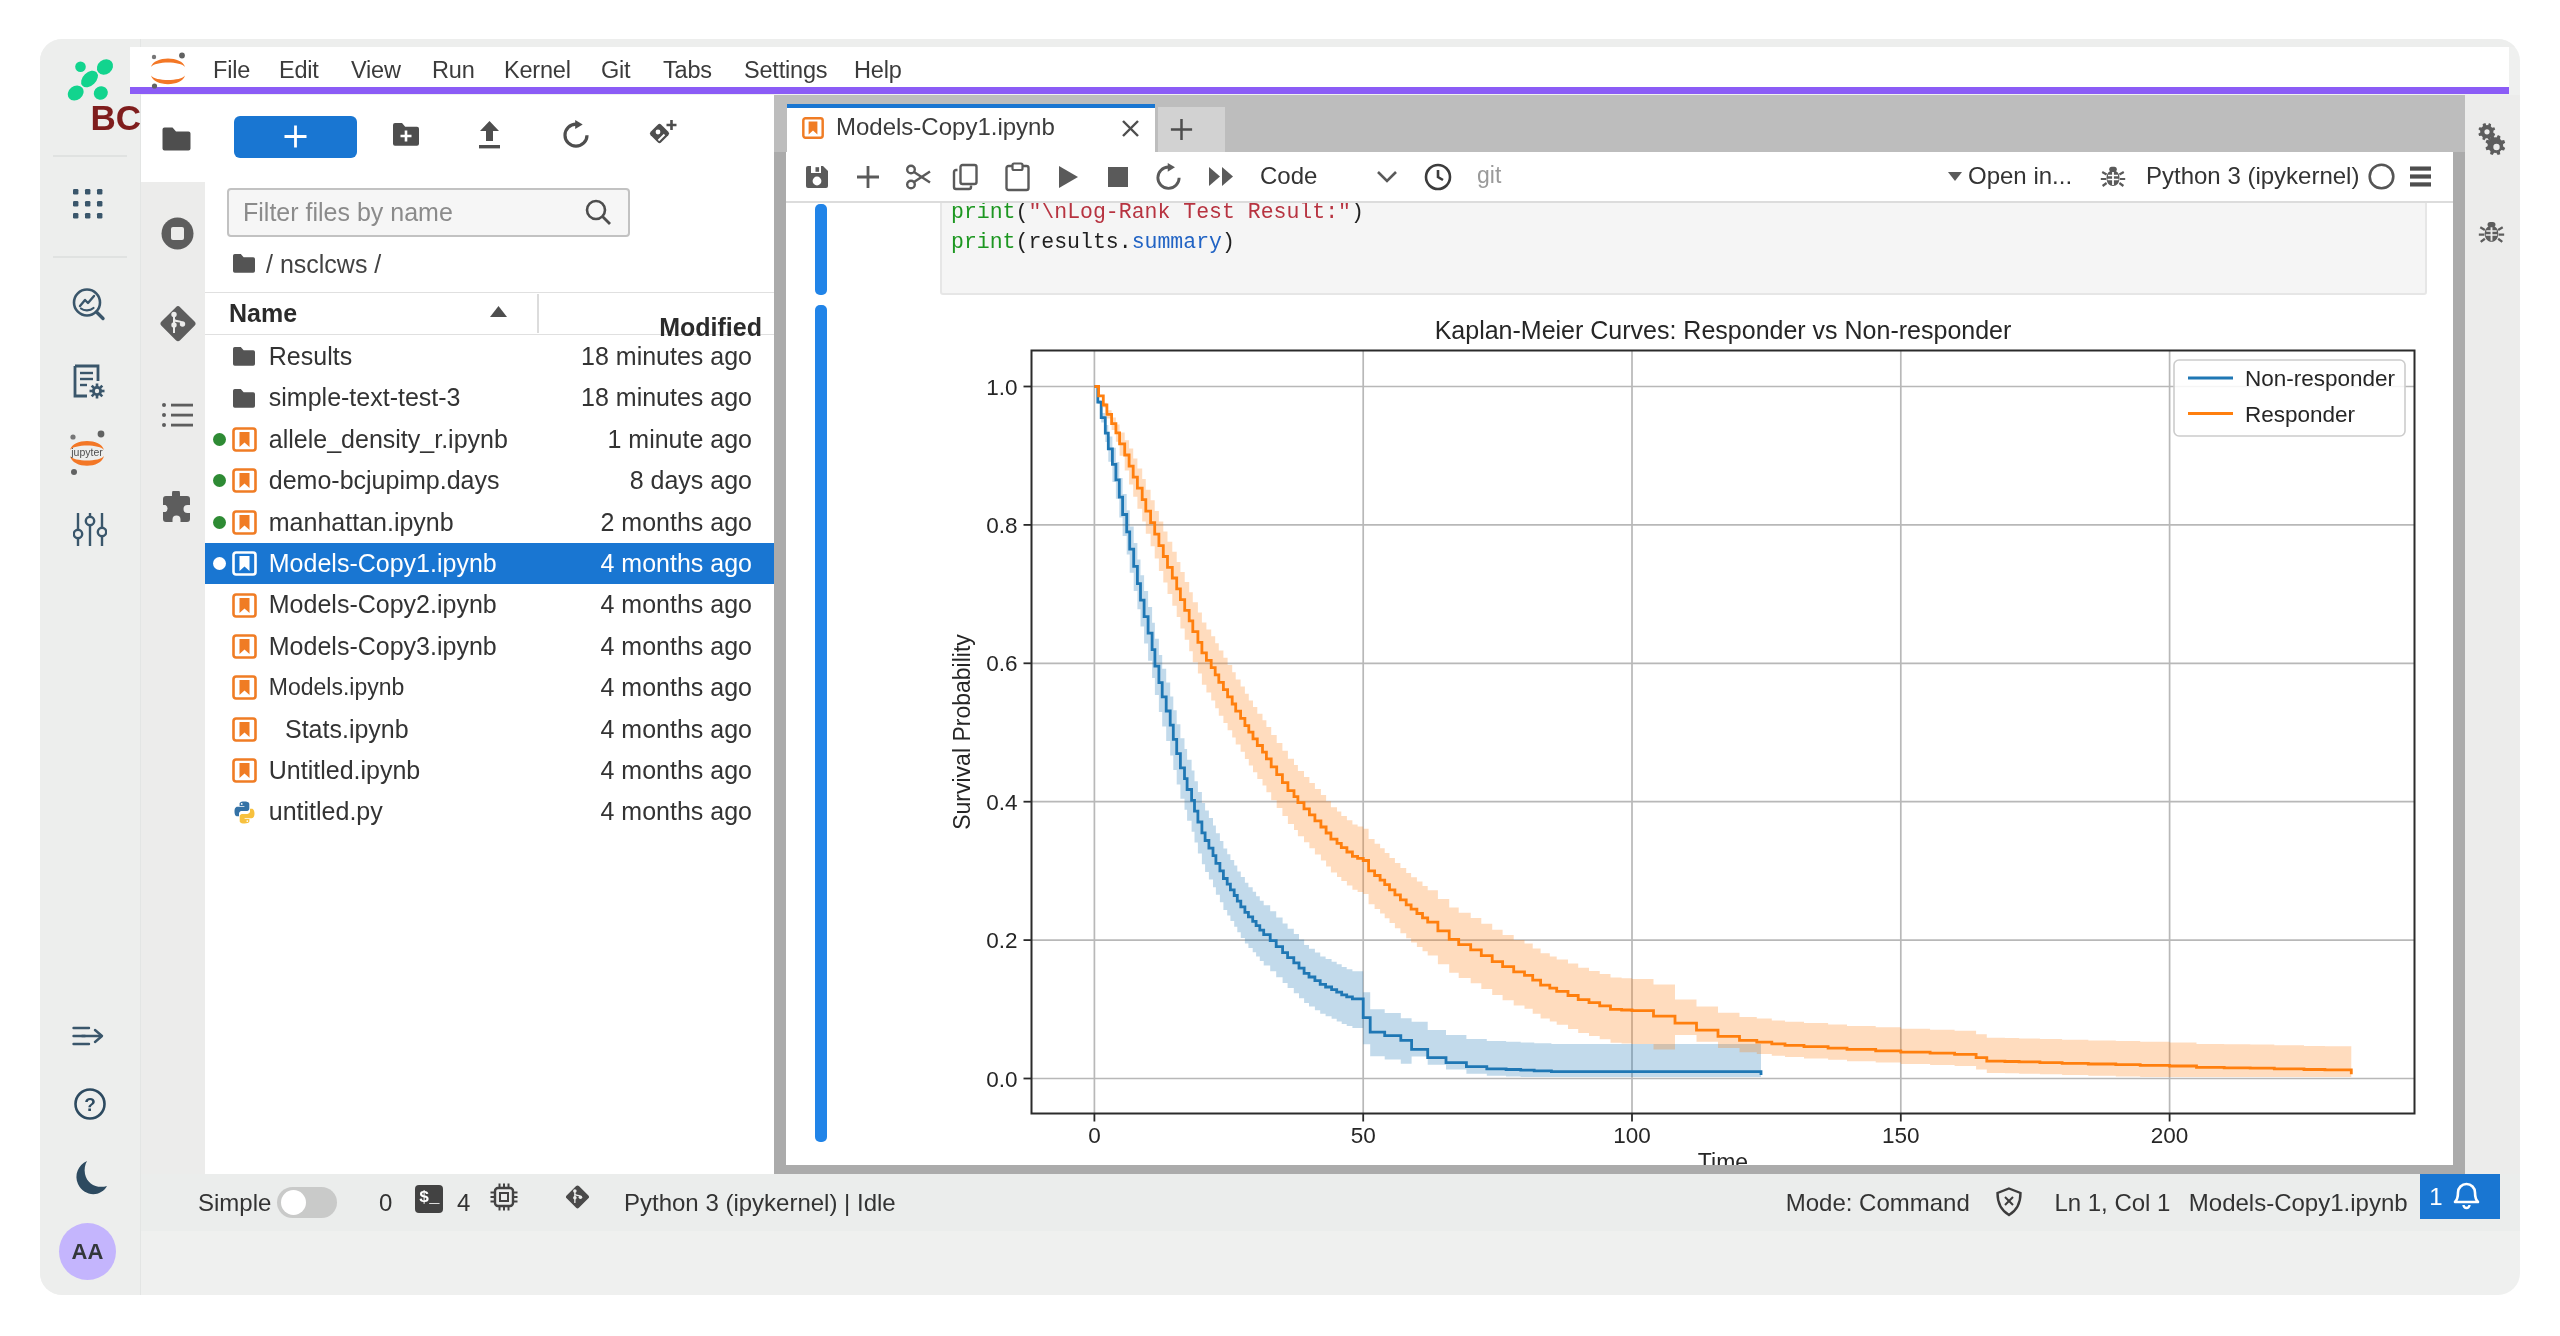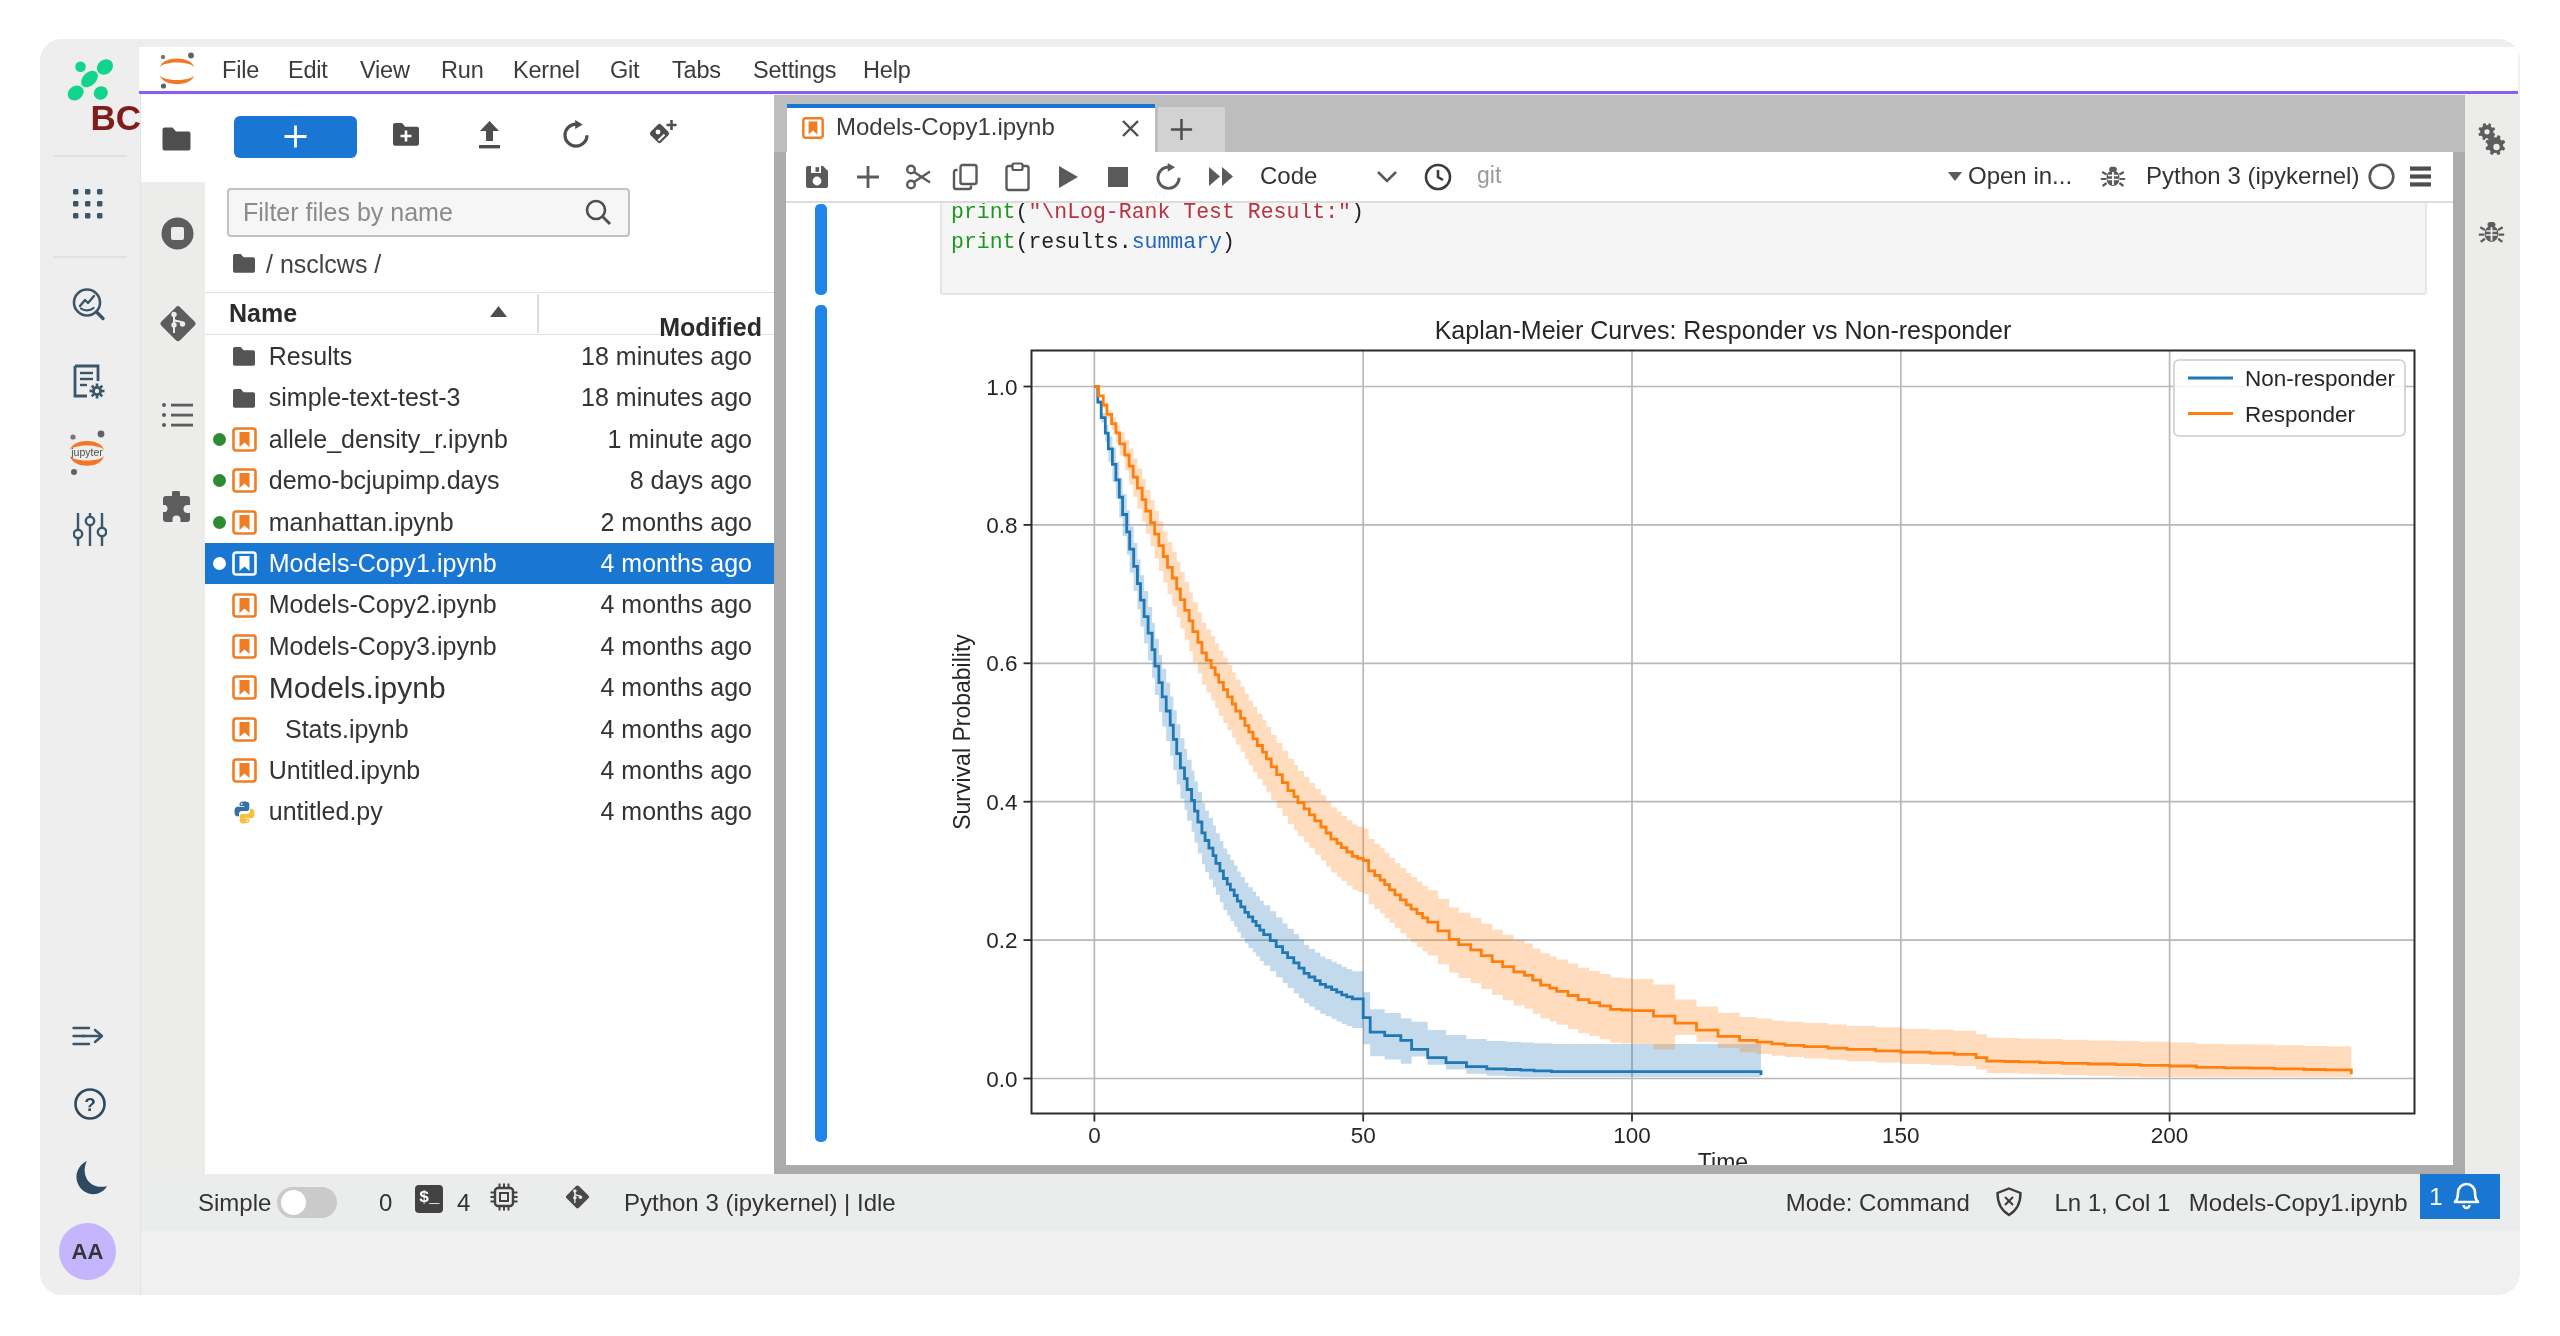--- a/index.html
+++ b/index.html
@@ -1,19 +1,19 @@
 <!DOCTYPE html>
 <html><head>
 <meta charset="utf-8">
 <style>
 *{margin:0;padding:0;box-sizing:border-box;}
 html,body{width:2560px;height:1336px;background:#fff;font-family:"Liberation Sans",sans-serif;}
 .abs{position:absolute;}
 .win{position:absolute;left:40px;top:39px;width:2480px;height:1256px;border-radius:22px;overflow:hidden;background:#eff0ef;}
-.menubar{position:absolute;left:99px;top:8px;width:2379px;height:47px;background:#fff;border-bottom:3px solid #8b5cf6;}
+.menubar{position:absolute;left:90px;top:8px;width:2379px;height:47px;background:#fff;border-bottom:7px solid #8b5cf6;}
 .menubar span{position:absolute;top:0;height:46px;line-height:46px;font-size:23.5px;color:#3b3b3b;letter-spacing:-0.2px;}
 .tabstrip{position:absolute;left:101px;top:56px;width:64px;height:1079px;background:#ececeb;}
 .tabstrip .active{position:absolute;left:0;top:0;width:64px;height:87px;background:#fff;}
 .filebrowser{position:absolute;left:165px;top:56px;width:569px;height:1079px;background:#fff;}
 .dock{position:absolute;left:734px;top:56px;width:1691px;height:1079px;background:#ababab;}
 .tabbar{position:absolute;left:734px;top:56px;width:1691px;height:57px;background:#bdbdbd;}
 .ntab{position:absolute;left:747px;top:65px;width:368px;height:48px;background:#fff;border-top:4px solid #1976d2;}
 .plustab{position:absolute;left:1118px;top:68px;width:67px;height:45px;background:#d2d2d2;}
 .toolbar{position:absolute;left:746px;top:113px;width:1667px;height:51px;background:#fff;border-bottom:2px solid #dcdcdc;}
 .content{position:absolute;left:746px;top:164px;width:1667px;height:962px;background:#fff;overflow:hidden;}
@@ -276,21 +276,21 @@
 <svg class="abs" style="left:192px;top:595.0px;" width="25" height="25" viewBox="0 0 25 25">
       <rect x="1.5" y="1.5" width="22" height="22" rx="2.5" fill="none" stroke="#f07c24" stroke-width="2.6"></rect>
       <path d="M7.5,5 h10 v15 l-5,-4.6 l-5,4.6 Z" fill="#f07c24"></path>
     </svg>
 <div class="abs" style="left:228.8px;top:586.8px;height:41.4px;line-height:41.4px;font-size:25px;color:#333;">Models-Copy3.ipynb</div>
 <div class="abs" style="left:510px;top:586.8px;width:202px;height:41.4px;line-height:41.4px;font-size:25px;color:#333;text-align:right;">4 months ago</div>
 <svg class="abs" style="left:192px;top:636.4000000000001px;" width="25" height="25" viewBox="0 0 25 25">
       <rect x="1.5" y="1.5" width="22" height="22" rx="2.5" fill="none" stroke="#f07c24" stroke-width="2.6"></rect>
       <path d="M7.5,5 h10 v15 l-5,-4.6 l-5,4.6 Z" fill="#f07c24"></path>
     </svg>
-<div class="abs" style="left:228.8px;top:628.2px;height:41.4px;line-height:41.4px;font-size:30px;color:#333;">Models.ipynb</div>
+<div class="abs" style="left:228.8px;top:628.2px;height:41.4px;line-height:41.4px;font-size:23px;color:#333;">Models.ipynb</div>
 <div class="abs" style="left:510px;top:628.2px;width:202px;height:41.4px;line-height:41.4px;font-size:25px;color:#333;text-align:right;">4 months ago</div>
 <svg class="abs" style="left:192px;top:677.8px;" width="25" height="25" viewBox="0 0 25 25">
       <rect x="1.5" y="1.5" width="22" height="22" rx="2.5" fill="none" stroke="#f07c24" stroke-width="2.6"></rect>
       <path d="M7.5,5 h10 v15 l-5,-4.6 l-5,4.6 Z" fill="#f07c24"></path>
     </svg>
 <div class="abs" style="left:245px;top:669.6px;height:41.4px;line-height:41.4px;font-size:25px;color:#333;">Stats.ipynb</div>
 <div class="abs" style="left:510px;top:669.6px;width:202px;height:41.4px;line-height:41.4px;font-size:25px;color:#333;text-align:right;">4 months ago</div>
 <svg class="abs" style="left:192px;top:719.2px;" width="25" height="25" viewBox="0 0 25 25">
       <rect x="1.5" y="1.5" width="22" height="22" rx="2.5" fill="none" stroke="#f07c24" stroke-width="2.6"></rect>
       <path d="M7.5,5 h10 v15 l-5,-4.6 l-5,4.6 Z" fill="#f07c24"></path>

